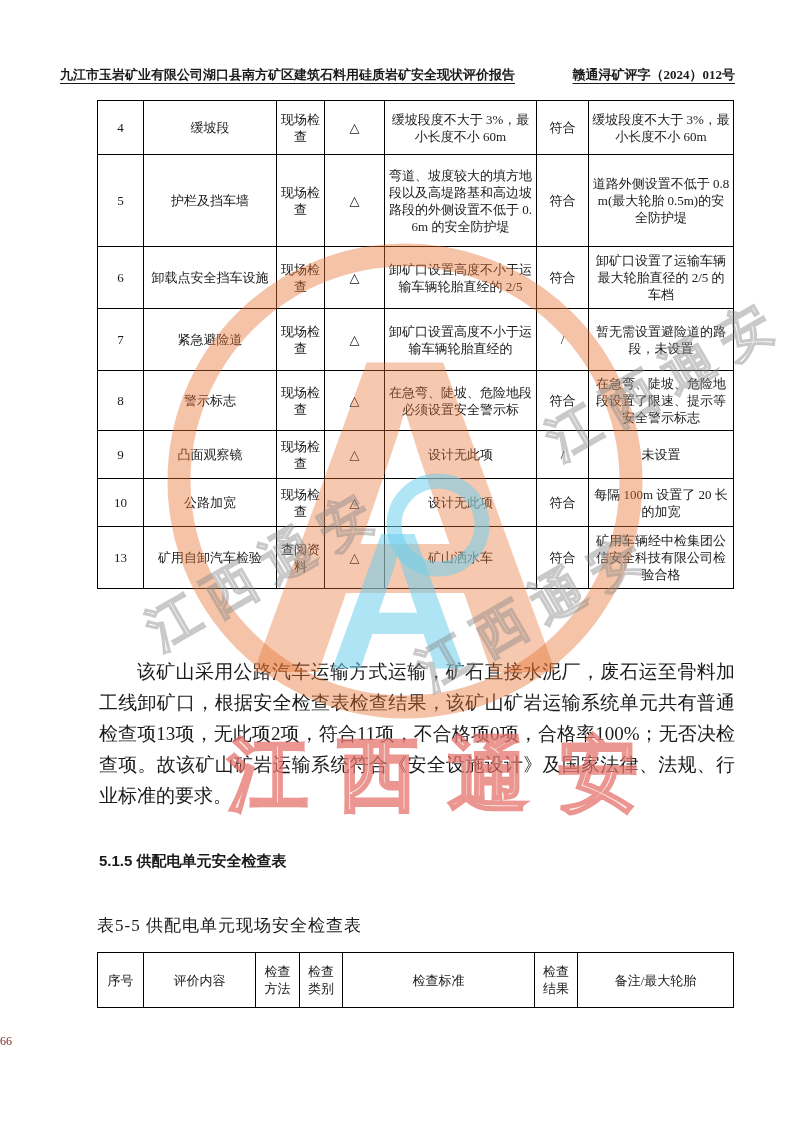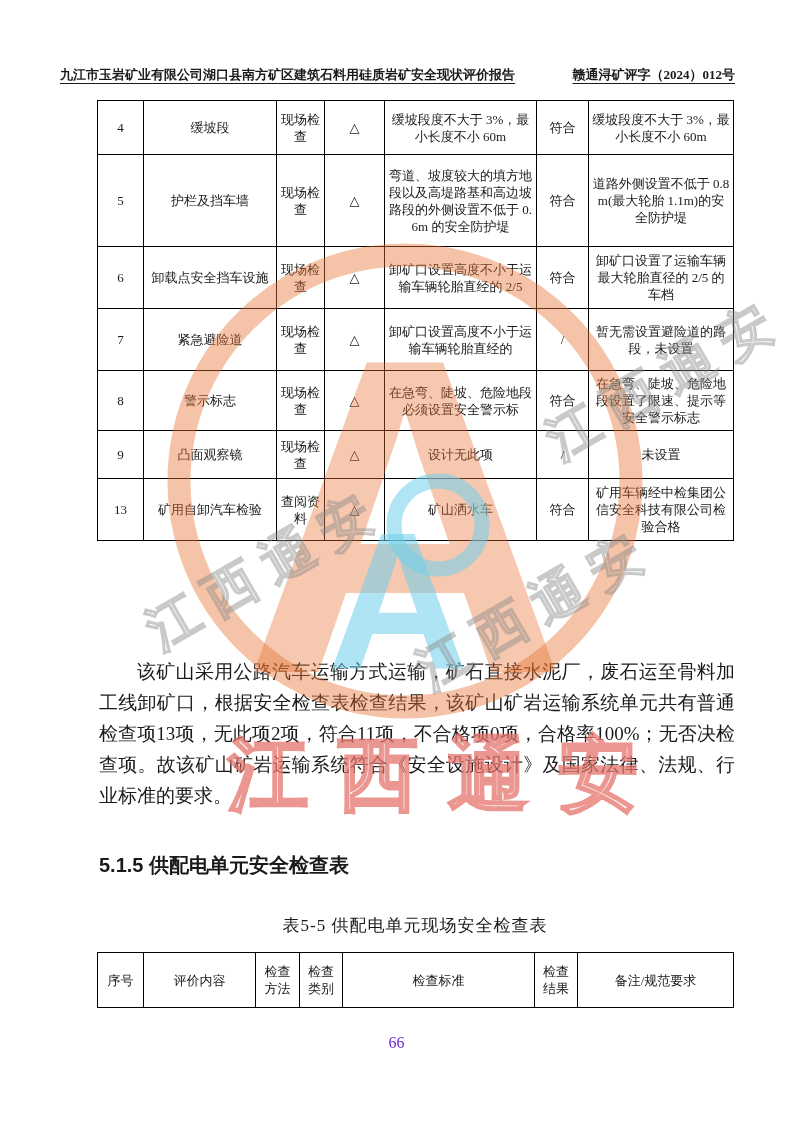--- a/index.html
+++ b/index.html
@@ -25,31 +25,31 @@
     font-family:"Liberation Serif","DejaVu Serif",serif;
   }
   .t2 th{height:50px;}
   
   .para{
     position:absolute;left:99px;width:636px;font-size:19px;line-height:31px;
     text-align:justify;text-indent:2em;
   }
   .para1{top:656px;}
   .section-heading{
-    position:absolute;left:99px;top:852px;font-size:20px;font-weight:bold;
+    position:absolute;left:99px;top:852px;font-size:15px;font-weight:bold;
     font-family:"Liberation Sans","DejaVu Sans",sans-serif;
   }
   .intro{top:882px;}
   .table-caption{
-    position:absolute;left:97px;top:914px;width:636px;text-align:center;
+    position:absolute;left:97px;top:914px;width:636px;
     font-size:17px;letter-spacing:1px;
   }
   .page-number{
-    position:absolute;left:0;top:1034px;width:100%;text-align:center;
-    font-size:16px;color:#6d28d9;
+    position:absolute;left:0;top:1034px;width:100%;text-align:left;
+    font-size:12px;color:#7f1d1d;
   }
   
   .watermark{position:absolute;inset:0;z-index:10;pointer-events:none;}
 </style>
 </head>
 <body>
 
 <div class="page">
 
   <div class="doc-header">
@@ -77,21 +77,21 @@
         <td>符合</td>
         <td>缓坡段度不大于 3%，最小长度不小 60m</td>
       </tr>
       <tr style="height:92px">
         <td>5</td>
         <td>护栏及挡车墙</td>
         <td>现场检查</td>
         <td>△</td>
         <td>弯道、坡度较大的填方地段以及高堤路基和高边坡路段的外侧设置不低于 0.6m 的安全防护堤</td>
         <td>符合</td>
-        <td>道路外侧设置不低于 0.8m(最大轮胎 1.1m)的安全防护堤</td>
+        <td>道路外侧设置不低于 0.8m(最大轮胎 0.5m)的安全防护堤</td>
       </tr>
       <tr style="height:62px">
         <td>6</td>
         <td>卸载点安全挡车设施</td>
         <td>现场检查</td>
         <td>△</td>
         <td>卸矿口设置高度不小于运输车辆轮胎直经的 2/5</td>
         <td>符合</td>
         <td>卸矿口设置了运输车辆最大轮胎直径的 2/5 的车档</td>
       </tr>
@@ -115,20 +115,29 @@
       </tr>
       <tr style="height:48px">
         <td>9</td>
         <td>凸面观察镜</td>
         <td>现场检查</td>
         <td>△</td>
         <td>设计无此项</td>
         <td>/</td>
         <td>未设置</td>
       </tr>
+      <tr style="height:48px">
+        <td>10</td>
+        <td>公路加宽</td>
+        <td>现场检查</td>
+        <td>△</td>
+        <td>设计无此项</td>
+        <td>符合</td>
+        <td>每隔 100m 设置了 20 长的加宽</td>
+      </tr>
       <tr style="height:62px">
         <td>13</td>
         <td>矿用自卸汽车检验</td>
         <td>查阅资料</td>
         <td>△</td>
         <td>矿山洒水车</td>
         <td>符合</td>
         <td>矿用车辆经中检集团公信安全科技有限公司检验合格</td>
       </tr>
     </tbody>
@@ -150,21 +159,21 @@
         <col style="width:156px">
     </colgroup>
     <thead>
       <tr>
         <th>序号</th>
         <th>评价内容</th>
         <th>检查方法</th>
         <th>检查类别</th>
         <th>检查标准</th>
         <th>检查结果</th>
-        <th>备注/规范要求</th>
+        <th>备注/最大轮胎</th>
       </tr>
     </thead>
   </table>
 
   <div class="page-number">66</div>
 
   <svg class="watermark" width="793" height="1122" viewBox="0 0 793 1122">
 
     <circle cx="405" cy="481" r="226" fill="none" stroke="#e5702f" stroke-width="23" opacity="0.42"></circle>
 

